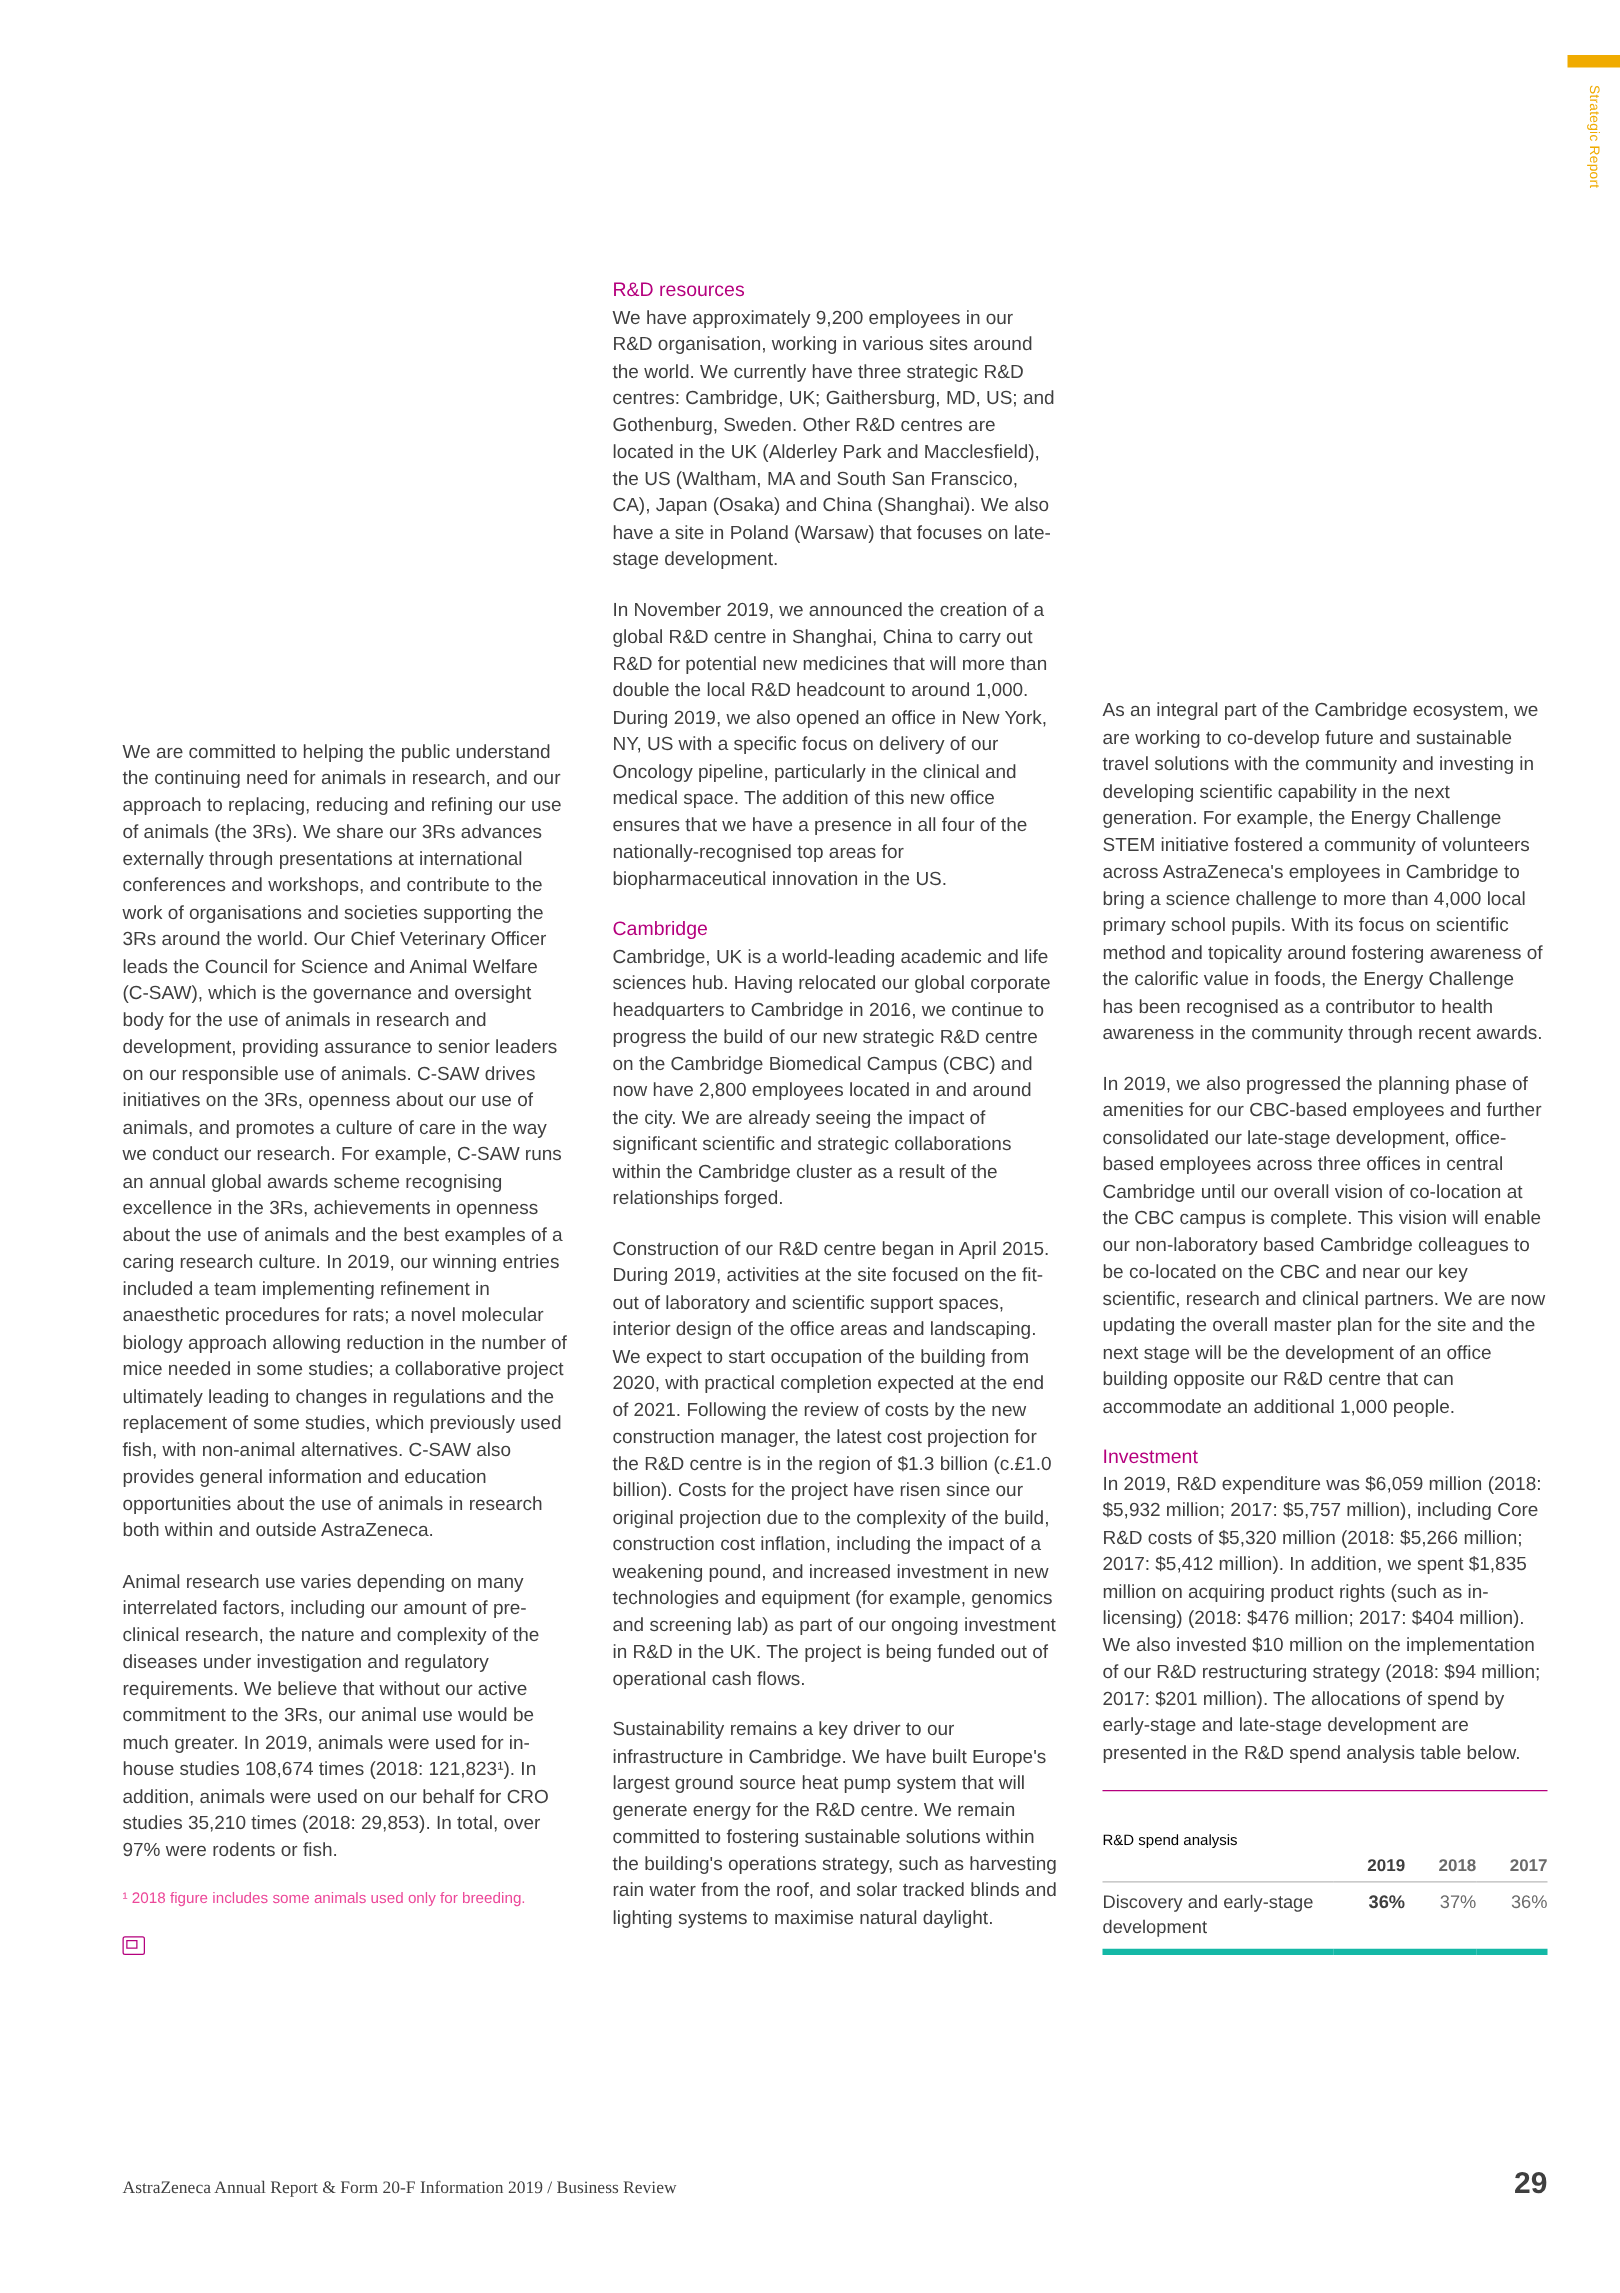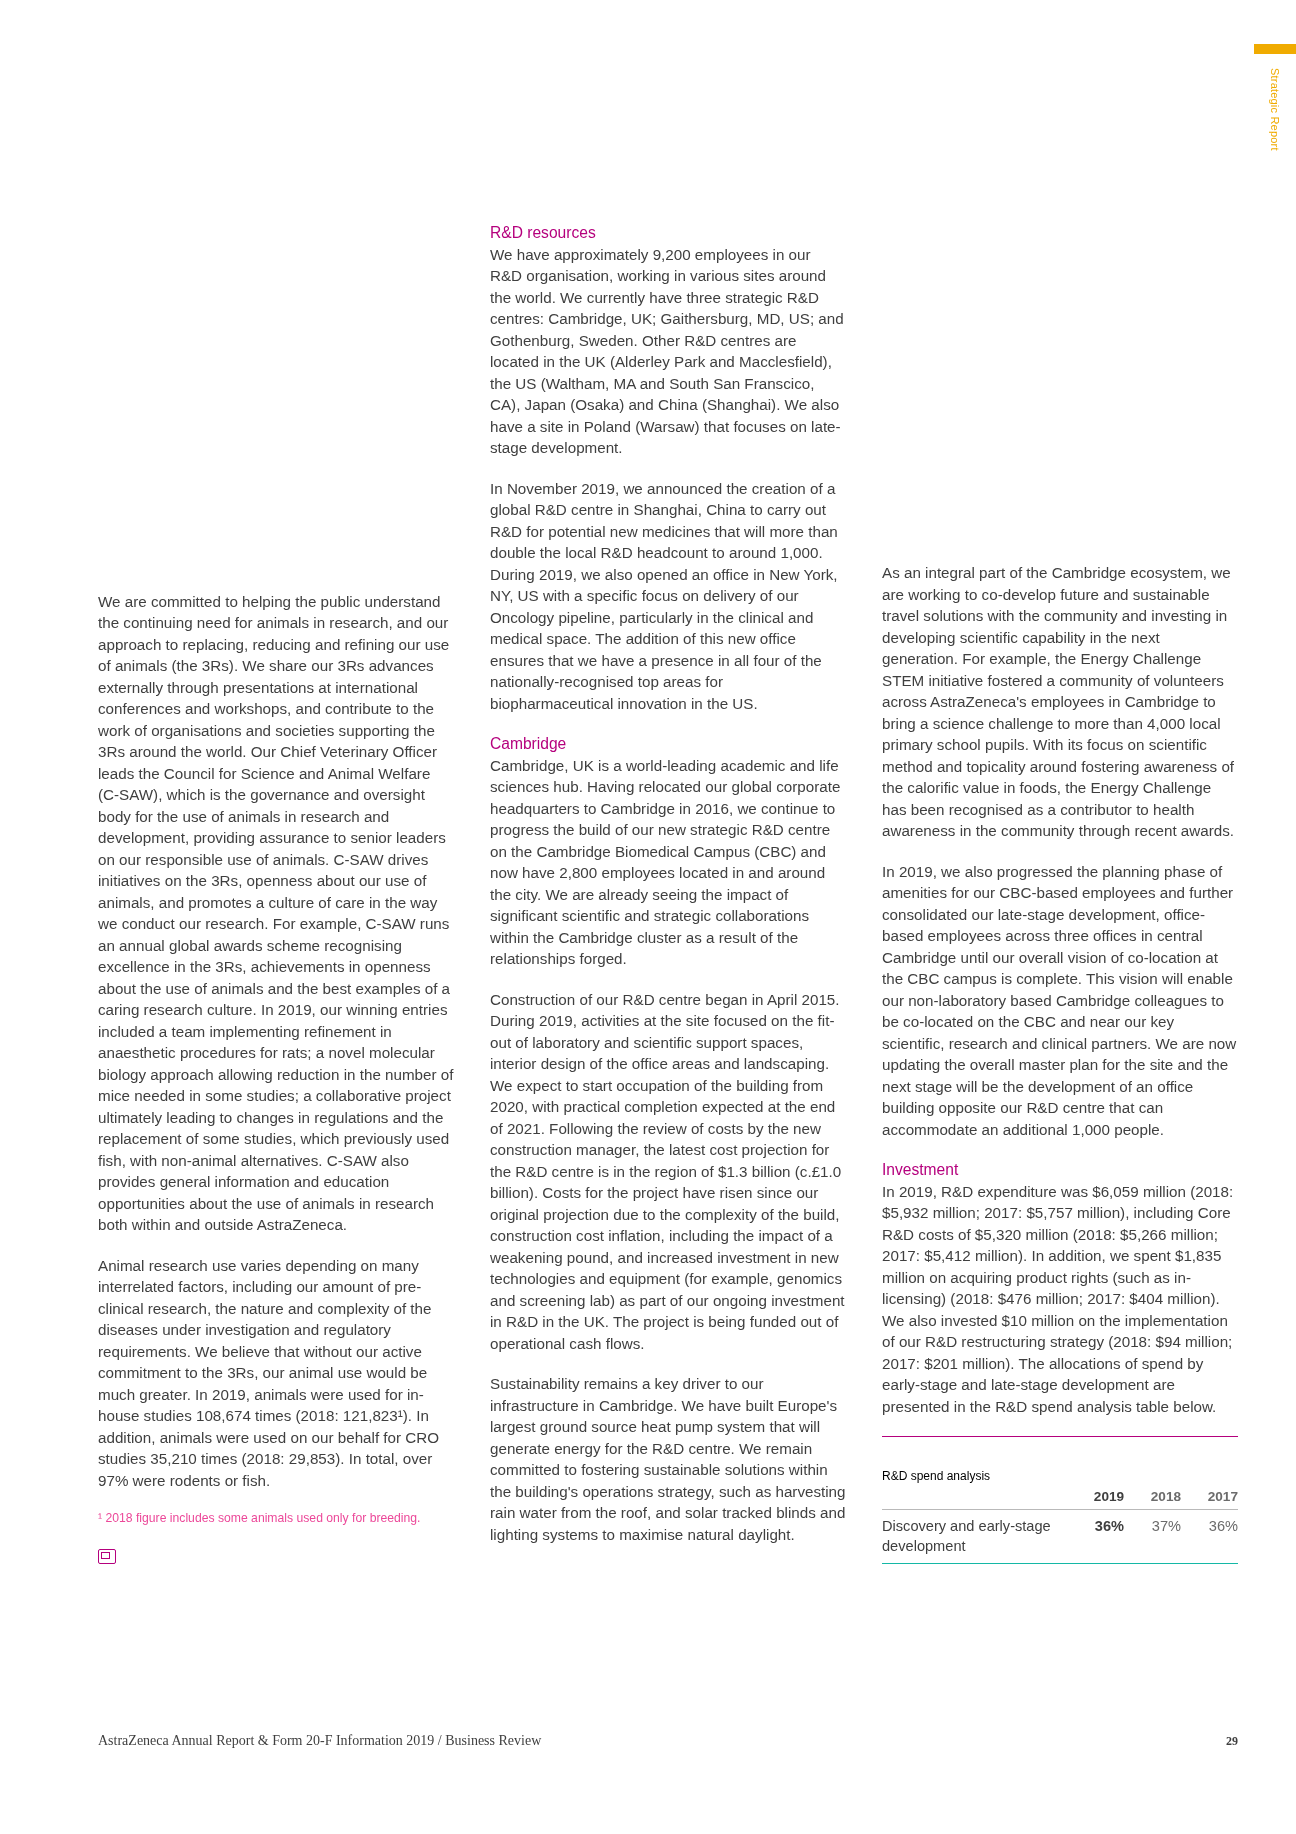--- a/index.html
+++ b/index.html
@@ -139,21 +139,21 @@
     padding: 0 0 5px 0;
     font-size: 13.6px;
     border-bottom: 1px solid #b9b9b9;
   }
   table.spend th.y2019 { color:#3f3f3f; }
   table.spend th.older { font-weight: bold; color:#6b6b6b; }
   table.spend th.label-col { text-align: left; border-bottom: 1px solid #b9b9b9;}
   table.spend td {
     padding: 6px 0 7px 0;
     vertical-align: top;
-    border-bottom: 1px solid #14b8a6;
+    border-bottom: 5px solid #14b8a6;
     line-height: 20px;
   }
   table.spend td.num {
     text-align: right;
     white-space: nowrap;
   }
   table.spend td.num.current {
     font-weight: bold;
   }
   table.spend td.num.older {
@@ -174,22 +174,22 @@
     justify-content: space-between;
     align-items: baseline;
     gap: 26px;
   }
   .footer-text {
     font-family: "Liberation Serif", serif;
     font-size: 14px;
     color: #3f3f3f;
   }
   .footer-page {
-    font-family: Liberation Serif, serif;
-    font-size: 12px;
+    font-family: Liberation Sans, sans-serif;
+    font-size: 24px;
     color: #3f3f3f;
     font-weight: bold;
   }
 </style>
 </head>
 <body>
 
 <div class="page">
 
   <div class="edge-tab">

